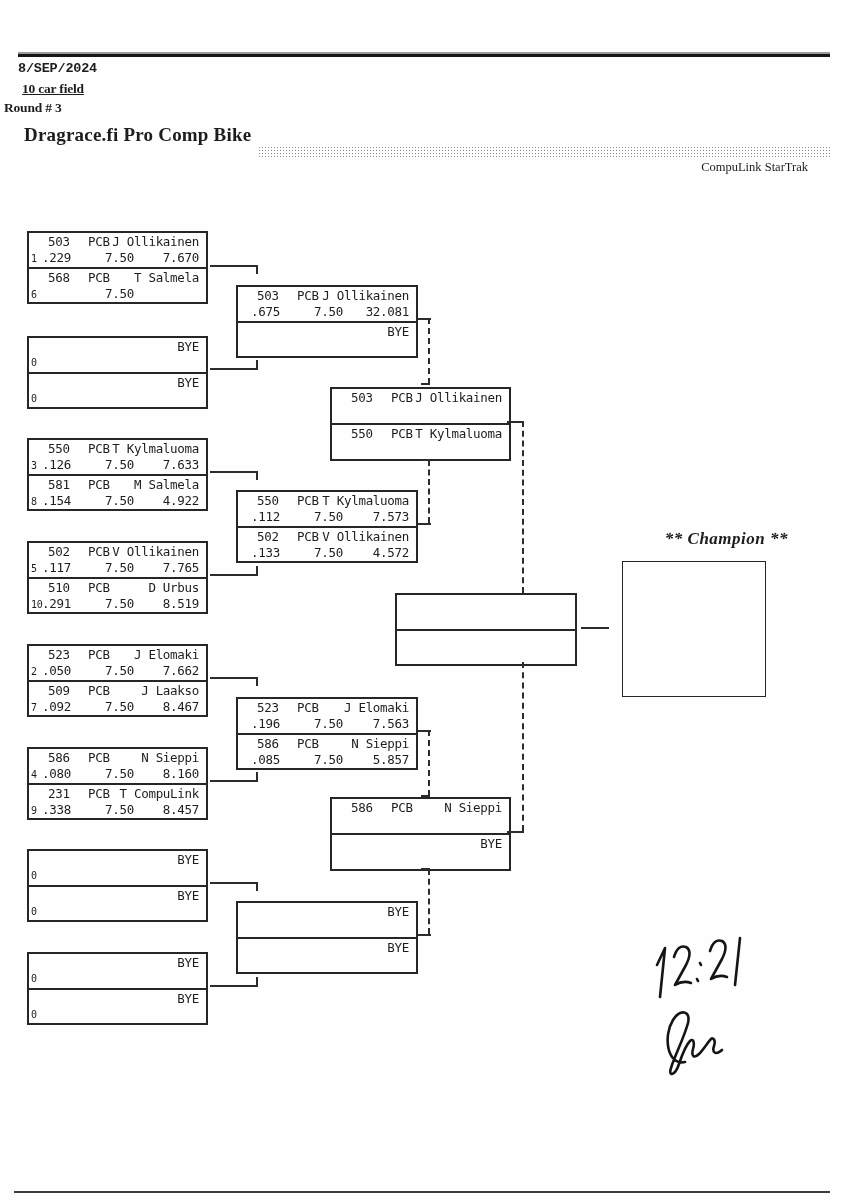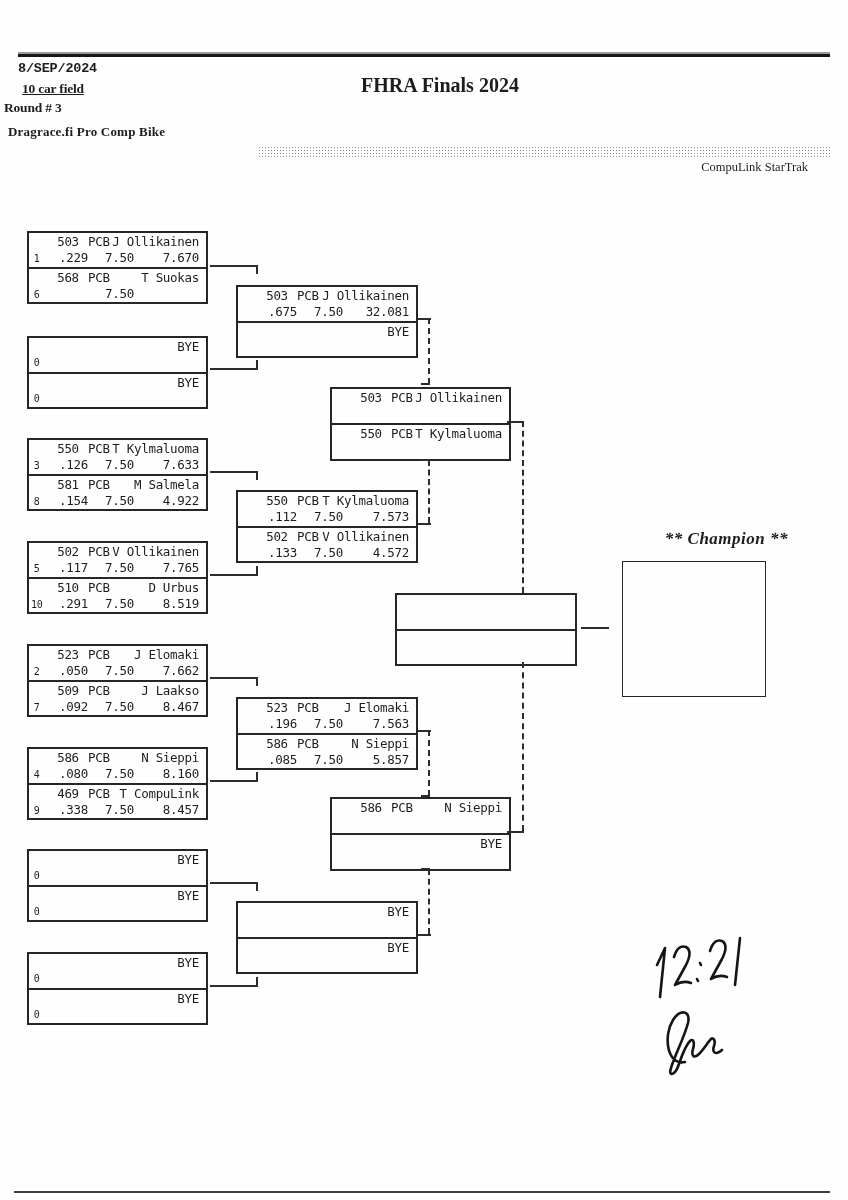--- a/index.html
+++ b/index.html
@@ -3,29 +3,29 @@
 <meta charset="utf-8">
 <style>
   html,body{margin:0;padding:0;background:#e9e9e9;}
   #page{position:relative;width:848px;height:1200px;background:#fefefe;overflow:hidden;
         font-family:"Liberation Serif",serif;color:#1d1d1d;}
   .abs{position:absolute;}
   
   #top-rule{left:18px;top:54px;width:812px;height:3px;background:#161616;box-shadow:0 -2px 0 #9b9b9b;}
   .hdr-small{font-size:13.5px;font-weight:600;letter-spacing:-0.2px;}
   #event-title{left:300px;top:74px;width:280px;text-align:center;font-size:20px;font-weight:700;}
-  #class-title{left:8px;top:124px;font-size:13px;font-weight:700;letter-spacing:0.2px;font-family:Liberation Serif, serif;}
+  #class-title{left:24px;top:124px;font-size:19px;font-weight:700;letter-spacing:0.2px;font-family:Liberation Serif, serif;}
   #hatch{left:258px;top:146px;width:572px;height:11px;
          background-image:radial-gradient(circle,#8d8d8d 0.8px,transparent 1px);
          background-size:3px 3px;}
   #timing-system{left:578px;top:160px;width:230px;text-align:right;font-size:12.5px;font-weight:500;}
   #bottom-rule{left:14px;top:1191px;width:816px;height:2px;background:#3c3c3c;}
   
   .box{position:absolute;border:2px solid #262626;background:#fefefe;display:flex;flex-direction:column;
-       font-family:"DejaVu Sans Mono",monospace;font-size:12.5px;letter-spacing:-0.3px;text-align:center;}
+       font-family:"DejaVu Sans Mono",monospace;font-size:12.5px;letter-spacing:-0.3px;}
   .half{flex:1 1 50%;display:flex;flex-direction:column;overflow:hidden;}
   .half.bottom{border-top:2px solid #262626;}
   .r1{display:flex;align-items:baseline;height:17px;line-height:17px;padding:0 7px 0 19px;}
   .r2{display:flex;align-items:baseline;height:16px;line-height:16px;padding:0 7px 0 2px;}
   .car{display:inline-block;width:40px;}
   .cls{display:inline-block;}
   .nm{margin-left:auto;}
   .seed{display:inline-block;width:11px;font-size:10px;}
   .rt{display:inline-block;width:63px;}
   .dial{display:inline-block;}
@@ -58,21 +58,20 @@
 </style>
 </head>
 <body>
 
 <div id="page">
 
   <div class="abs" id="top-rule"></div>
   <div class="abs hdr-small" style="left:18px;top:61px;font-family:Liberation Mono, monospace;">8/SEP/2024</div>
   <div class="abs hdr-small" style="left:22px;top:81px;text-decoration:underline;">10 car field</div>
   <div class="abs hdr-small" style="left:4px;top:100px;">Round # 3</div>
-  <div class="abs" id="event-title">FHRA Finals 2024</div>
   <div class="abs" id="class-title">Dragrace.fi Pro Comp Bike</div>
   <div class="abs" id="hatch"></div>
   <div class="abs" id="timing-system">CompuLink StarTrak</div>
 
   <div class="box" id="b-r1-0">
     <div class="half">
       <div class="r1">
           <span class="car">503</span>
           <span class="cls">PCB</span>
           <span class="nm">J Ollikainen</span>
@@ -81,21 +80,21 @@
           <span class="seed">1</span>
           <span class="rt">.229</span>
           <span class="dial">7.50</span>
           <span class="et">7.670</span>
         </div>
     </div>
     <div class="half bottom">
       <div class="r1">
           <span class="car">568</span>
           <span class="cls">PCB</span>
-          <span class="nm">T Suokas</span>
+          <span class="nm">T Salmela</span>
         </div>
       <div class="r2">
           <span class="seed">6</span>
           <span class="rt"></span>
           <span class="dial">7.50</span>
           <span class="et"></span>
         </div>
     </div>
   </div>
 
@@ -224,21 +223,21 @@
         </div>
       <div class="r2">
           <span class="seed">4</span>
           <span class="rt">.080</span>
           <span class="dial">7.50</span>
           <span class="et">8.160</span>
         </div>
     </div>
     <div class="half bottom">
       <div class="r1">
-          <span class="car">469</span>
+          <span class="car">231</span>
           <span class="cls">PCB</span>
           <span class="nm">T CompuLink</span>
         </div>
       <div class="r2">
           <span class="seed">9</span>
           <span class="rt">.338</span>
           <span class="dial">7.50</span>
           <span class="et">8.457</span>
         </div>
     </div>

